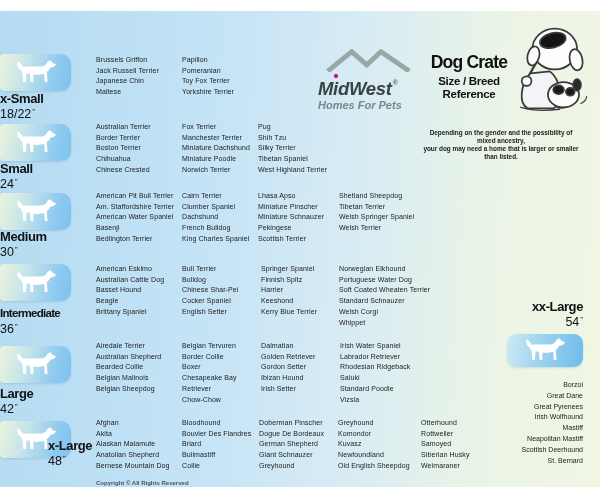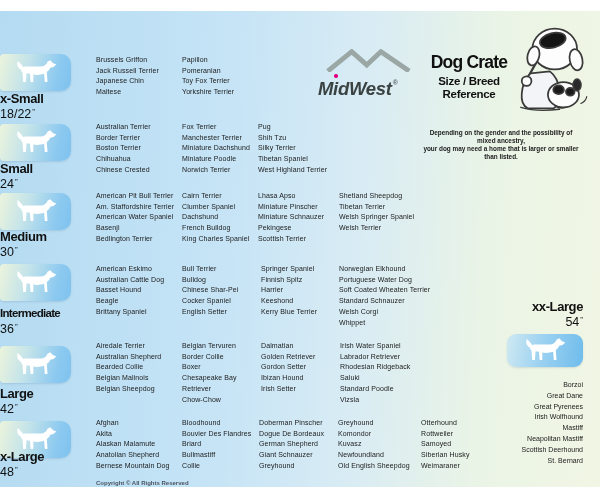--- a/index.html
+++ b/index.html
@@ -57,20 +57,21 @@
 <body>
 
 <div class="page">
   <div class="canvas" id="canvas">
 
     <div class="logo-block">
       <svg class="mountain" viewBox="0 0 96 26">
         <path d="M2,25 L29,3 L46,18 L62,3 L94,25" fill="none" stroke="#9aa7a5" stroke-width="5.5"></path>
       </svg>
       <div class="brand-line"><span>MidWest</span><span class="brand-reg">®</span><span class="brand-dot"></span></div>
+      <div class="tagline">Homes For Pets</div>
     </div>
 
     <div class="title-block">
       <div class="title-main">Dog Crate</div>
       <div class="title-sub first">Size / Breed</div>
       <div class="title-sub">Reference</div>
     </div>
 
     <svg class="mascot" viewBox="0 0 100 100">
       <g stroke="#3a3a3a" stroke-width="1.8" fill="#fdfdfd" stroke-linejoin="round" stroke-linecap="round">
@@ -258,21 +259,21 @@
           <div class="breed">Rhodesian Ridgeback</div>
           <div class="breed">Saluki</div>
           <div class="breed">Standard Poodle</div>
           <div class="breed">Vizsla</div>
         </div>
         <div class="tile" style="top: 410px;">
           <svg viewBox="0 0 64 40" xmlns="http://www.w3.org/2000/svg">
     <path fill="#ffffff" d="M10,16 C5,14 3,8 5,3 C8,6 12,10 13,12 L16,11 L40,11 C45,11 47,8 49,4 L53,2 L57,6 L62,8 L58,12 L53,13 C52,16 50,18 48,19 L49,34 L45,34 L44,22 C38,24 32,24 28,23 L28,34 L24,34 L23,22 L18,21 L17,34 L13,34 L12,20 C10,19 10,17 10,16 Z"></path>
   </svg>
         </div>
-        <div class="size-label" style="top: 439px;">
+        <div class="size-label" style="top: 428px; padding-left: 48px;">
           <div class="size-name">x-Large</div>
           <div class="size-dim"><span>48</span><span class="inch">”</span></div>
         </div>
         <div class="breed-col" style="left: 96px; top: 407px;">
           <div class="breed">Afghan</div>
           <div class="breed">Akita</div>
           <div class="breed">Alaskan Malamute</div>
           <div class="breed">Anatolian Shepherd</div>
           <div class="breed">Bernese Mountain Dog</div>
         </div>

